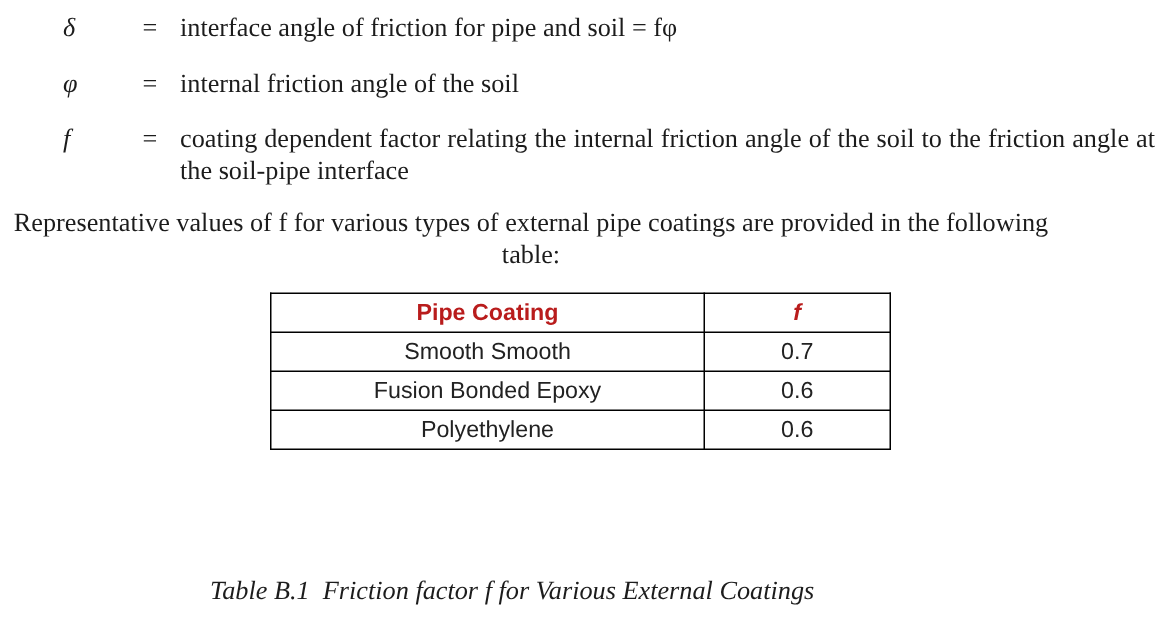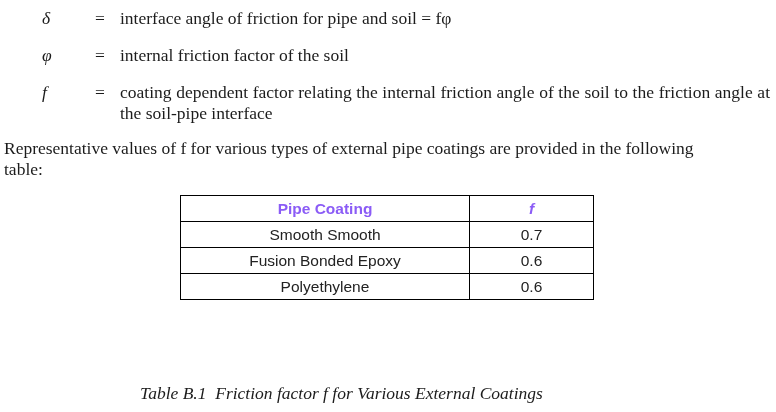--- a/index.html
+++ b/index.html
@@ -42,20 +42,21 @@
     text-align: justify;
     text-align-last: left;
   }
 
   
   .para {
     position: absolute;
     left: 4px;
     top: 138px;
     width: 700px;
+    text-align: center;
   }
 
   
   .coatings {
     position: absolute;
     left: 180px;
     top: 195px;
     border-collapse: collapse;
     font-family: "Liberation Sans", sans-serif;
     font-size: 15.5px;
@@ -64,21 +65,21 @@
   }
   .coatings th, .coatings td {
     border: 1.5px solid #000000;
     text-align: center;
     vertical-align: middle;
     height: 25px;
     padding: 0;
   }
   .coatings .c1 { width: 288px; }
   .coatings .c2 { width: 123px; }
-  .coatings th { font-weight: bold; color: #8b5cf6; }
+  .coatings th { font-weight: bold; color: #b91c1c; }
   .coatings th.fhead { font-style: italic; }
 
   
   .caption {
     position: absolute;
     left: 140px;
     top: 383px;
     width: 516px;
     font-style: italic;
     white-space: pre-wrap;
@@ -93,21 +94,21 @@
 
   <div class="defs">
     <div class="defrow">
       <span class="sym">δ</span>
       <span class="eq">=</span>
       <span class="deftext"><span>interface angle of friction for pipe and soil = </span><span class="it">fφ</span></span>
     </div>
     <div class="defrow">
       <span class="sym">φ</span>
       <span class="eq">=</span>
-      <span class="deftext"><span>internal friction factor of the soil</span></span>
+      <span class="deftext"><span>internal friction angle of the soil</span></span>
     </div>
     <div class="defrow">
       <span class="sym">f</span>
       <span class="eq">=</span>
       <span class="deftext justify"><span>coating dependent factor relating the internal friction angle of the soil to the friction angle at the soil-pipe interface</span></span>
     </div>
   </div>
 
   <div class="para"><span>Representative values of </span><span class="it">f</span><span> for various types of external pipe coatings are provided in the following table:</span></div>
 

